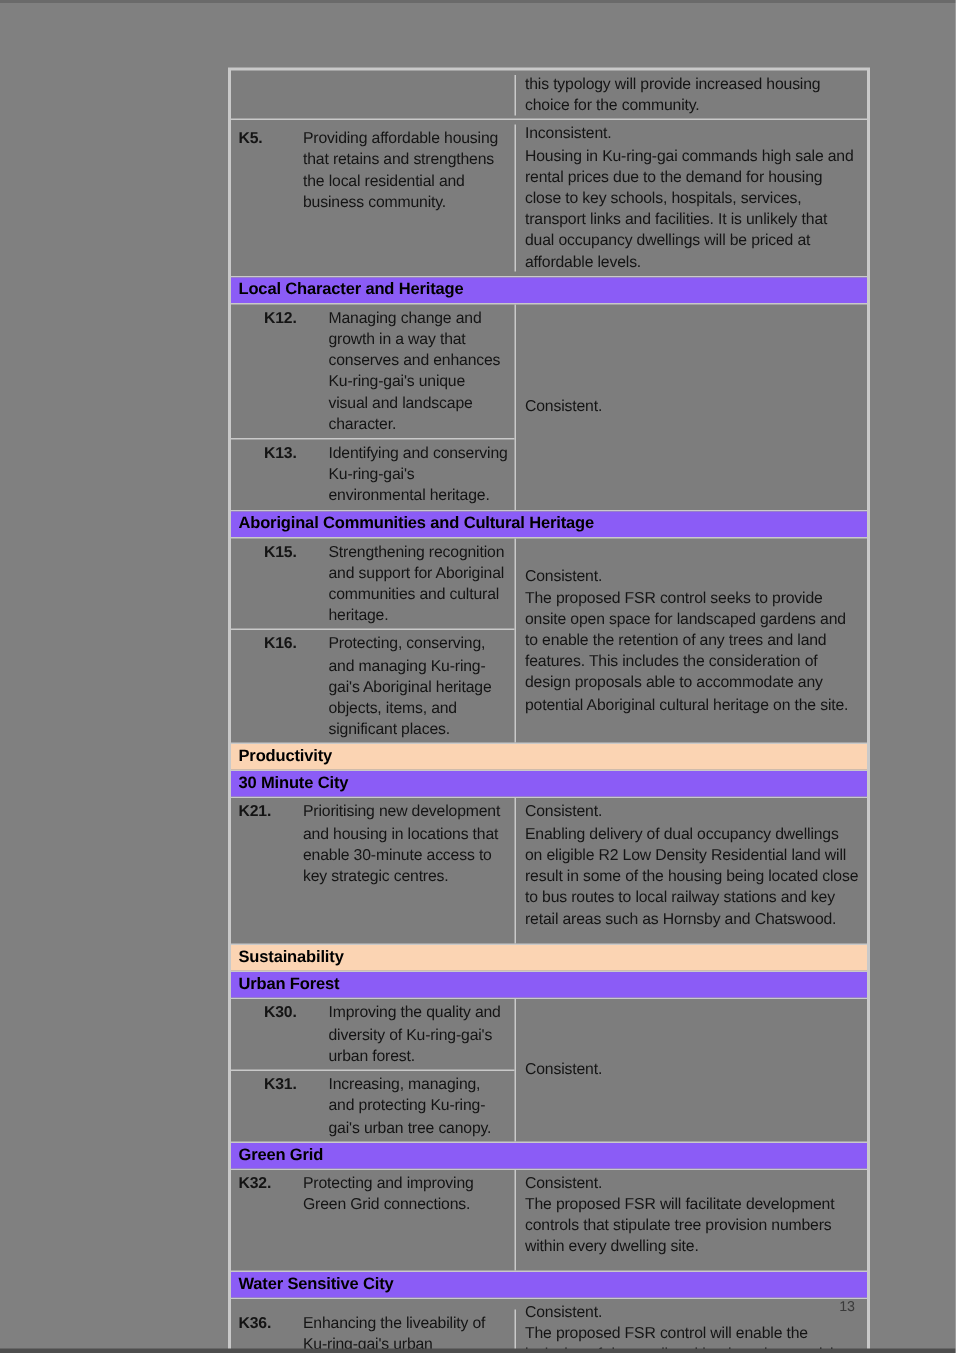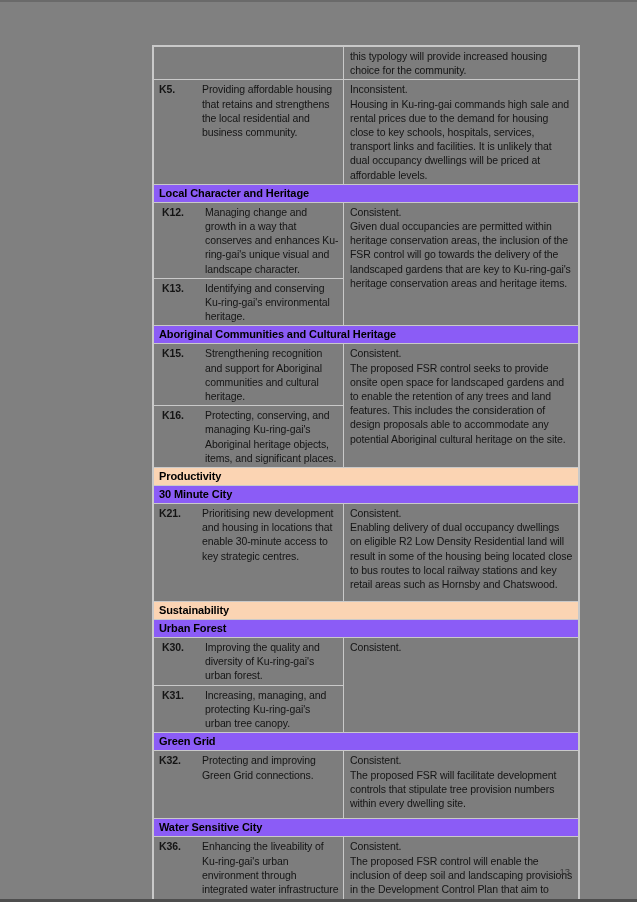--- a/index.html
+++ b/index.html
@@ -10,25 +10,25 @@
     color:#141414;
   }
   .edge-bottom{position:absolute;left:0;bottom:0;width:100%;height:3px;background:#4e4e4e;}
   .edge-top{position:absolute;left:0;top:0;width:100%;height:2px;background:#6a6a6a;}
 
   .doc-table{
     position:absolute; left:152px; top:45px; width:424px;
     border:2px solid #c9c9c9; background:#7d7d7d;
     font-size:10.5px; line-height:14.2px; letter-spacing:-0.1px;
   }
-  .row{display:flex; border-top:1.5px solid #c9c9c9;}
+  .row{display:flex; border-top:1.5px solid #c9c9c9;align-items:center;}
   .row:first-child{border-top:none;}
   .cl{width:190px; flex:none; border-right:1.5px solid #c9c9c9; padding:2px 4px 2px 5px; box-sizing:border-box;}
   .cl.stack{padding:0; display:flex; flex-direction:column;}
-  .sub{padding:2px 4px 2px 8px; box-sizing:border-box;}
+  .sub{padding:2px 4px 2px 22px; box-sizing:border-box;}
   .sub + .sub{border-top:1.5px solid #c9c9c9;}
   .cr{flex:1; padding:2px 5px 2px 6px; box-sizing:border-box;}
   .hdr{
     flex:1; background:#8b5cf6; color:#000; font-weight:bold;
     font-size:11px; line-height:13px; padding:2px 4px 2px 5px;
   }
   .hdr.accent{background:#fbd4b3;}
   .item{display:flex;gap:20px;}
   .item .num{width:23px; flex:none; font-weight:bold;}
   .item .itext{flex:1;}
@@ -92,21 +92,20 @@
         </div>
         <div class="sub h-k13">
           <div class="item">
             <span class="num">K13.</span>
             <span class="itext">Identifying and conserving Ku-ring-gai's environmental heritage.</span>
           </div>
         </div>
       </div>
       <div class="cr">
         <p class="status">Consistent.</p>
-        <p class="body">Given dual occupancies are permitted within heritage conservation areas, the inclusion of the FSR control will go towards the delivery of the landscaped gardens that are key to Ku-ring-gai's heritage conservation areas and heritage items.</p>
       </div>
     </div>
 
     <div class="row">
       <div class="hdr">Aboriginal Communities and Cultural Heritage</div>
     </div>
 
     <div class="row">
       <div class="cl stack">
         <div class="sub h-k15">

